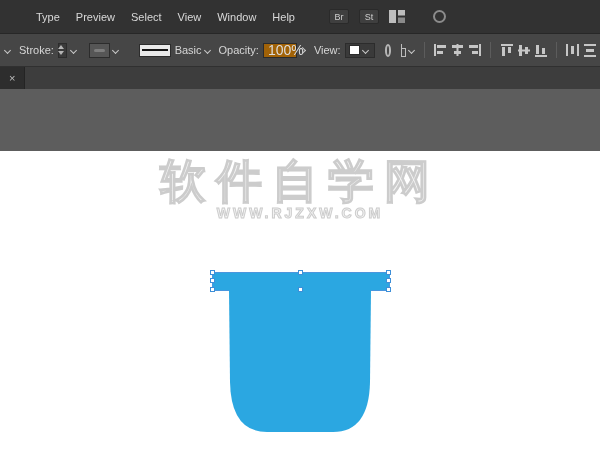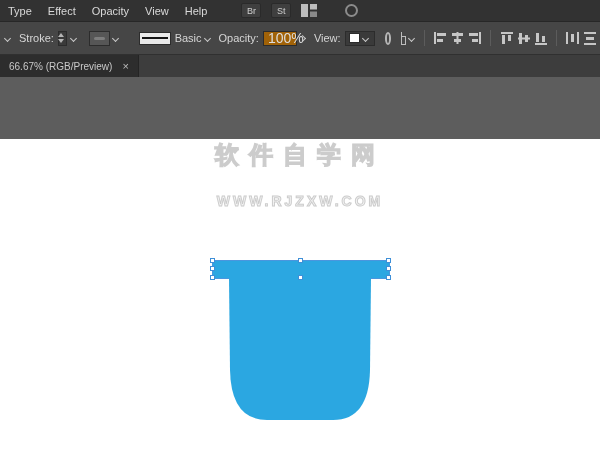--- a/index.html
+++ b/index.html
@@ -6,22 +6,22 @@
   html,body { margin:0; padding:0; }
   body {
     width:600px; height:468px; overflow:hidden;
     font-family:"Liberation Sans", sans-serif;
     background:#ffffff;
   }
   .app { position:relative; width:600px; height:468px; }
 
   
   .menubar {
-    height:22px; background:#323232; display:flex; align-items:center;
-    color:#d9d9d9; font-size:11px; border-bottom:1px solid #272727;
+    height:34px; background:#323232; display:flex; align-items:center;
+    color:#d9d9d9; font-size:11px; border-bottom:1px solid #272727;padding-left:28px;
   }
   .menu-item { padding:0 8px; height:22px; display:flex; align-items:center; cursor:default; }
   .menu-right { display:flex; align-items:center; margin-left:26px; gap:10px; }
   .badge {
     width:20px; height:15px; background:#3f3f3f; border:1px solid #2a2a2a; border-radius:2px;
     font-size:9px; display:flex; align-items:center; justify-content:center; color:#cfcfcf;
   }
   .grid-ic svg { display:block; }
   .ring {
     width:13px; height:13px; border-radius:50%; border:2px solid #8c8c8c; margin-left:18px;
@@ -69,21 +69,21 @@
   .tab { background:#2d2d2d; color:#c9c9c9; font-size:10px; display:flex; align-items:center;
     padding:0 9px; gap:10px; border-right:1px solid #242424; }
   .tab-close { font-size:11px; color:#bdbdbd; cursor:default; }
 
   
   .pasteboard { height:62px; background:#5d5d5d; }
   .canvas { position:relative; height:338px; background:#ffffff; overflow:hidden; }
 
   .wm1 {
     position:absolute; top:0; left:0; width:100%; text-align:center;
-    font-size:24px; font-weight:bold; letter-spacing:10px;
+    font-size:46px; font-weight:bold; letter-spacing:10px;
     color:#f4f4f4; -webkit-text-stroke:1.2px #cccccc;
   }
   .wm2 {
     position:absolute; top:54px; left:0; width:100%; text-align:center;
     font-size:14px; font-weight:bold; letter-spacing:3px;
     color:#f4f4f4; -webkit-text-stroke:1px #cccccc;
   }
 
   
   .rim {
@@ -97,23 +97,24 @@
   .h-ml { left:210px; top:127px; }  .h-mr { left:386px; top:127px; }
   .h-bl { left:210px; top:136px; }  .h-bm { left:298px; top:136px; }  .h-br { left:386px; top:136px; }
 </style>
 </head>
 <body>
 
 <div class="app">
 
   <div class="menubar">
     <div class="menu-item">Type</div>
-    <div class="menu-item">Effect</div>
-    <div class="menu-item">Opacity</div>
+    <div class="menu-item">Preview</div>
+    <div class="menu-item">Select</div>
     <div class="menu-item">View</div>
+    <div class="menu-item">Window</div>
     <div class="menu-item">Help</div>
     <div class="menu-right">
       <div class="badge">Br</div>
       <div class="badge">St</div>
       <span class="grid-ic">
         <svg width="16" height="13" viewBox="0 0 16 13">
           <rect x="0" y="0" width="7" height="13" fill="#bdbdbd"></rect>
           <rect x="9" y="0" width="7" height="5.5" fill="#bdbdbd"></rect>
           <rect x="9" y="7.5" width="7" height="5.5" fill="#8a8a8a"></rect>
         </svg>
@@ -216,21 +217,20 @@
             <rect x="0" y="0" width="12" height="2" fill="#c6c6c6"></rect>
             <rect x="0" y="11" width="12" height="2" fill="#c6c6c6"></rect>
             <rect x="2" y="5" width="8" height="3" fill="#c6c6c6"></rect>
           </svg>
       </span>
     </span>
   </div>
 
   <div class="tabbar">
     <div class="tab">
-      <span>66.67% (RGB/Preview)</span>
       <span class="tab-close">×</span>
     </div>
   </div>
 
   <div class="pasteboard"></div>
 
   <div class="canvas">
     <div class="wm1">软件自学网</div>
     <div class="wm2">WWW.RJZXW.COM</div>
 

